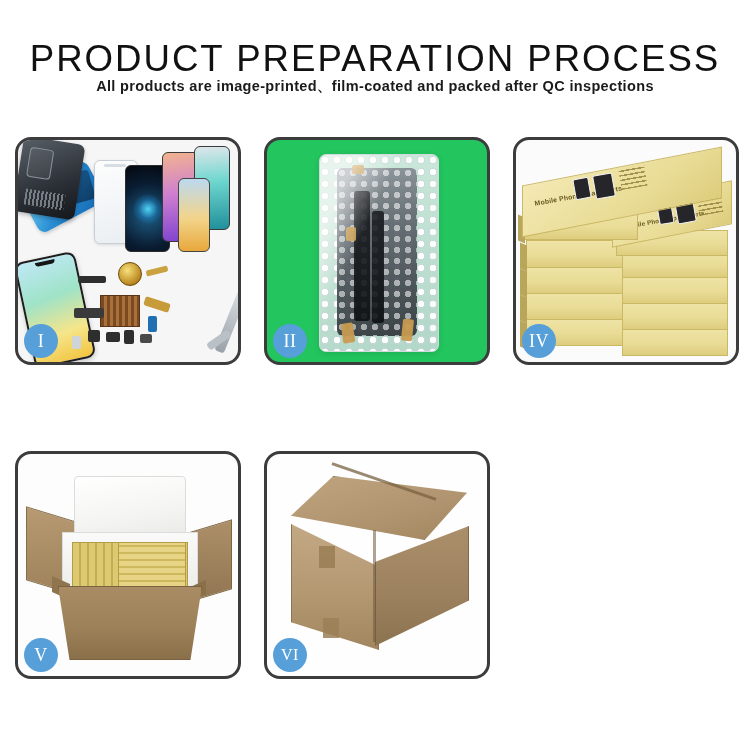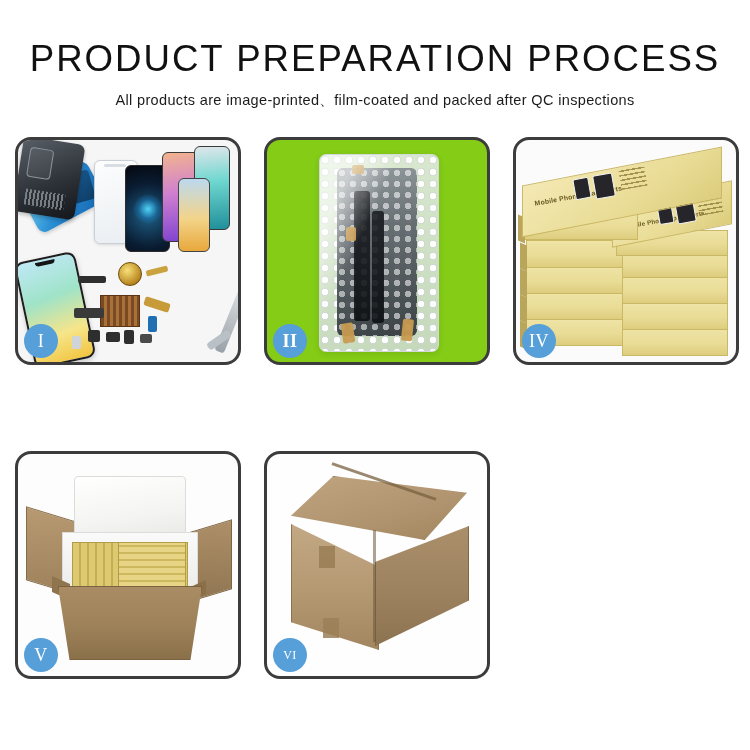--- a/index.html
+++ b/index.html
@@ -24,23 +24,22 @@
   .page-title {
     font-size: 37px;
     font-weight: 500;
     letter-spacing: 2.0px;
     line-height: 1.0;
     color: #111111;
     white-space: nowrap;
     transform: scaleX(0.99);
   }
   .page-subtitle {
-    margin-top: 14px;
     font-size: 14.5px;
-    font-weight: 400;
+    font-weight: 700;
     letter-spacing: 0.35px;
     color: #1b1b1b;
     white-space: nowrap;
   }
 
   
   .grid {
     position: absolute;
     left: 15px;
     top: 137px;
@@ -74,21 +73,21 @@
     border-radius: 50%;
     background: #569fd8;
     color: #ffffff;
     font-family: "Liberation Serif", serif;
     font-size: 18px;
     line-height: 34px;
     text-align: center;
     letter-spacing: 0.5px;
     z-index: 40;
   }
-  .badge.b6 { font-size: 12px; }
+  .badge.b6 { font-size: 16px; }
 
   
   .p1 { background: #f6f6f6; }
   .ph { position: absolute; border-radius: 5px; }
 
   .ph-blue {
     left: 8px; top: 34px; width: 74px; height: 46px;
     background: linear-gradient(135deg, #7ad6f2 0%, #2a8fd4 45%, #1565b0 100%);
     transform: rotate(-28deg);
     border-radius: 8px;
@@ -195,21 +194,21 @@
     position:absolute; right:2px; top:150px; width:10px; height:64px;
     background:linear-gradient(180deg,#d9dde1,#9aa1a8);
     transform:rotate(22deg); border-radius:3px;
   }
   .tool2 {
     position:absolute; right:6px; top:196px; width:26px; height:8px;
     background:#b9c0c6; transform:rotate(-35deg); border-radius:3px;
   }
 
   
-  .p2 { background: #84cc16; font-weight: bold; }
+  .p2 { background: #22c55e; }
   .bubble-bag {
     position:absolute; left:52px; top:14px; width:118px; height:196px;
     background:
       radial-gradient(circle at 5px 5px, rgba(255,255,255,.95) 0 3.2px, rgba(205,212,218,.5) 3.4px 4.4px, transparent 4.6px) 0 0/12px 12px,
       linear-gradient(160deg, rgba(236,240,243,.85), rgba(212,219,226,.8));
     border:1px solid #d2d8de; border-radius:7px;
     box-shadow:0 2px 6px rgba(0,0,0,.1);
   }
   .bag-inner {
     position:absolute; left:17px; top:13px; width:80px; height:168px;

